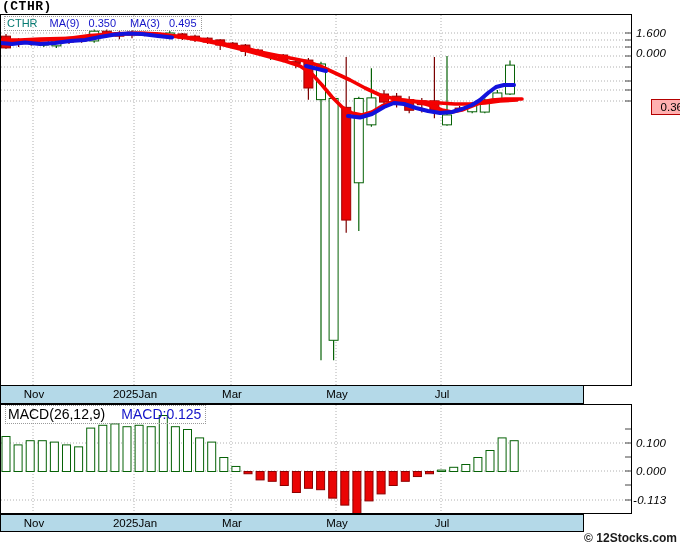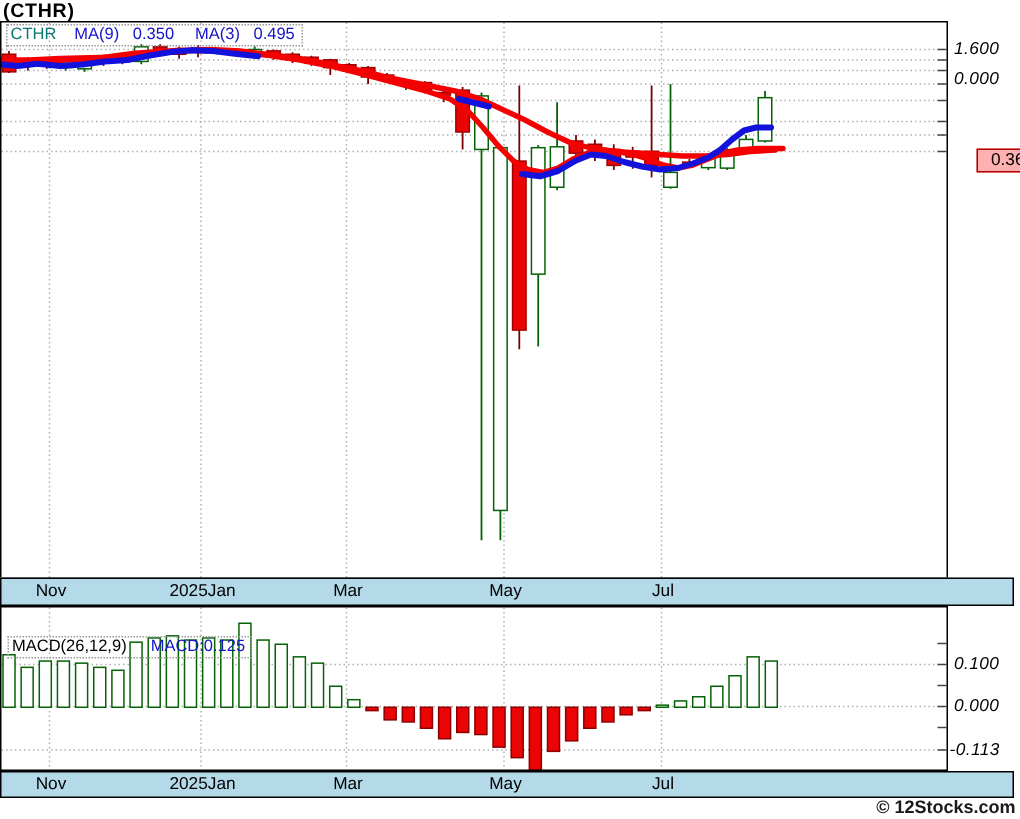--- a/index.html
+++ b/index.html
@@ -1,35 +1,35 @@
 <!DOCTYPE html>
 <html><head>
 <meta charset="utf-8">
 <style>
   html,body{margin:0;padding:0;background:#fff;}
   .stage{position:relative;width:680px;height:546px;background:#fff;overflow:hidden;
          font-family:"Liberation Sans",sans-serif;color:#000;}
-  .title{position:absolute;left:2px;top:-1px;font-size:13px;font-weight:bold;letter-spacing:0.5px;}
+  .title{position:absolute;left:2px;top:-1px;font-size:13px;font-weight:bold;letter-spacing:0.5px;font-family:Liberation Mono, monospace;}
   svg{position:absolute;left:0;}
   #main-svg{top:14px;}
   #macd-svg{top:404px;}
   .legend{position:absolute;left:4px;top:16px;font-size:11px;white-space:nowrap;
           border:1px dotted #9a9a9a;padding:0 4px 1px 2px;background:transparent;}
   .legend .sym{color:#067a72;margin-right:12px;}
   .legend .blue{color:#1414c8;}
   .legend .gap8{margin-right:9px;}
   .legend .gap12{margin-right:14px;}
-  .macd-legend{position:absolute;left:5px;top:424px;font-size:11px;white-space:nowrap;
+  .macd-legend{position:absolute;left:5px;top:405px;font-size:14px;white-space:nowrap;
           border:1px dotted #9a9a9a;padding:0 4px 1px 2px;}
   .macd-legend .name{color:#000;margin-right:16px;}
   .macd-legend .val{color:#1414c8;}
   .yaxis-label{position:absolute;left:636px;font-size:11.5px;color:#000;letter-spacing:0.3px;font-style:italic;}
   .badge{position:absolute;left:633px;top:99px;width:46px;height:14px;line-height:14px;
          background:#ffb0b0;border:1px solid #b40000;text-align:center;font-size:11.5px;margin-left:18px;}
-  .band{position:absolute;left:0;width:676px;background:#b4d9e8;border:1px solid #000;
+  .band{position:absolute;left:0;width:584px;background:#b4d9e8;border:1px solid #000;
         box-sizing:border-box;}
   #band1{top:385px;height:19px;}
   #band2{top:514px;height:18px;}
   .month{position:absolute;top:2px;width:70px;margin-left:-35px;text-align:center;
          font-size:11.5px;color:#000;}
   .watermark{position:absolute;right:3px;top:531px;font-size:12px;font-weight:600;color:#1a1a1a;}
 </style>
 </head>
 <body>
 

